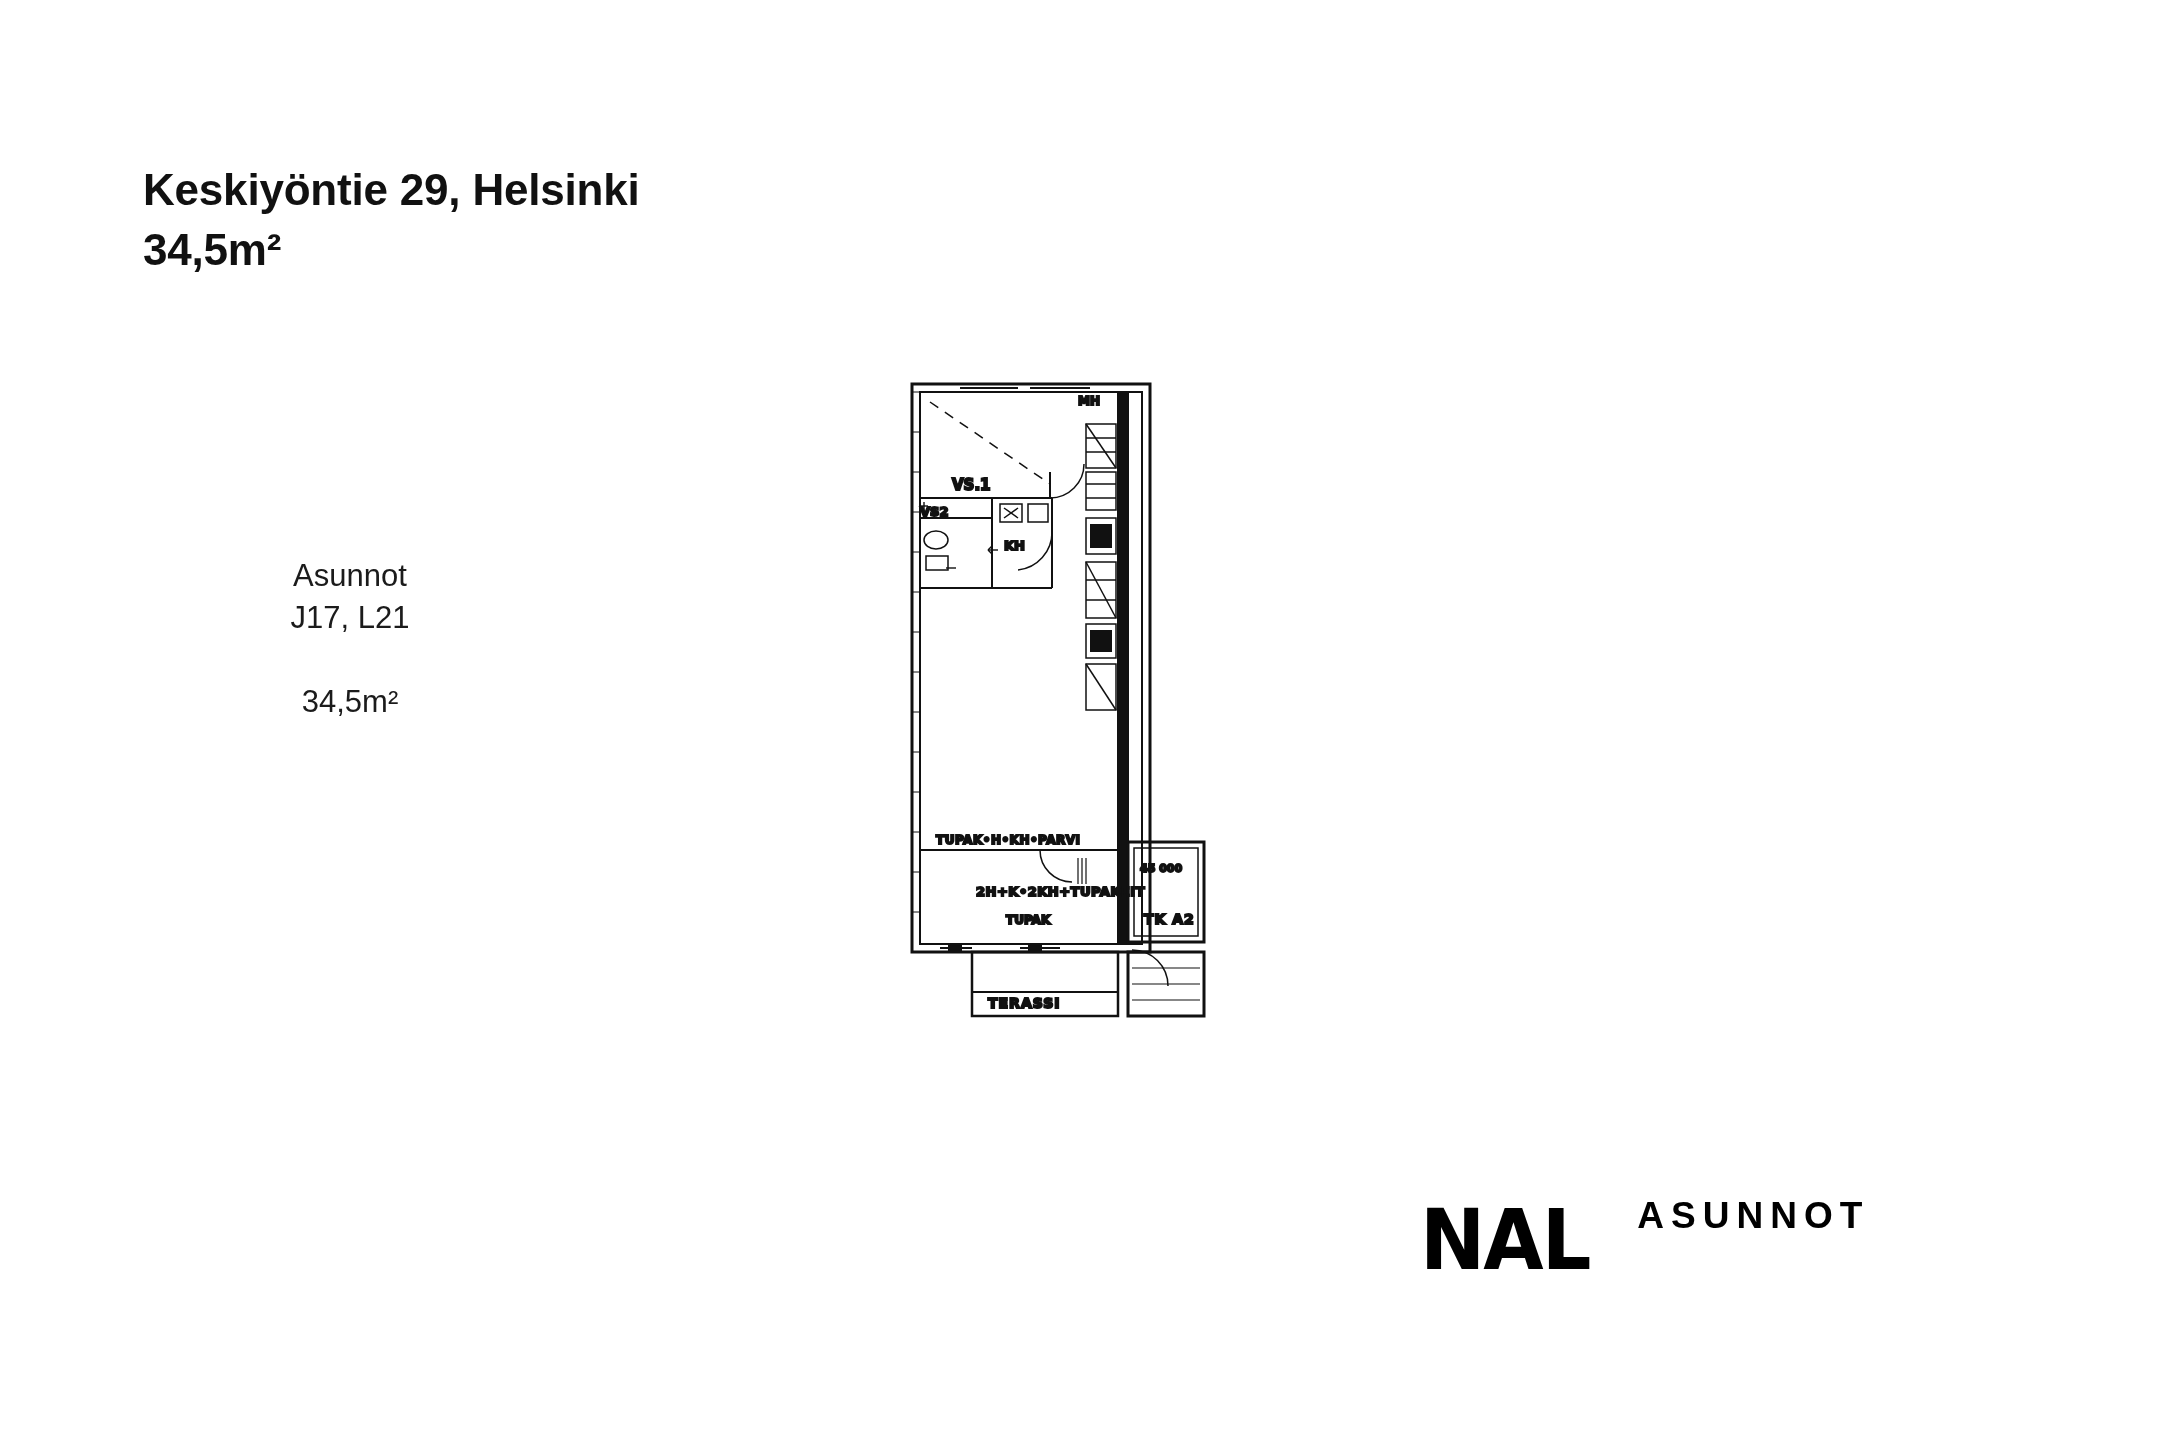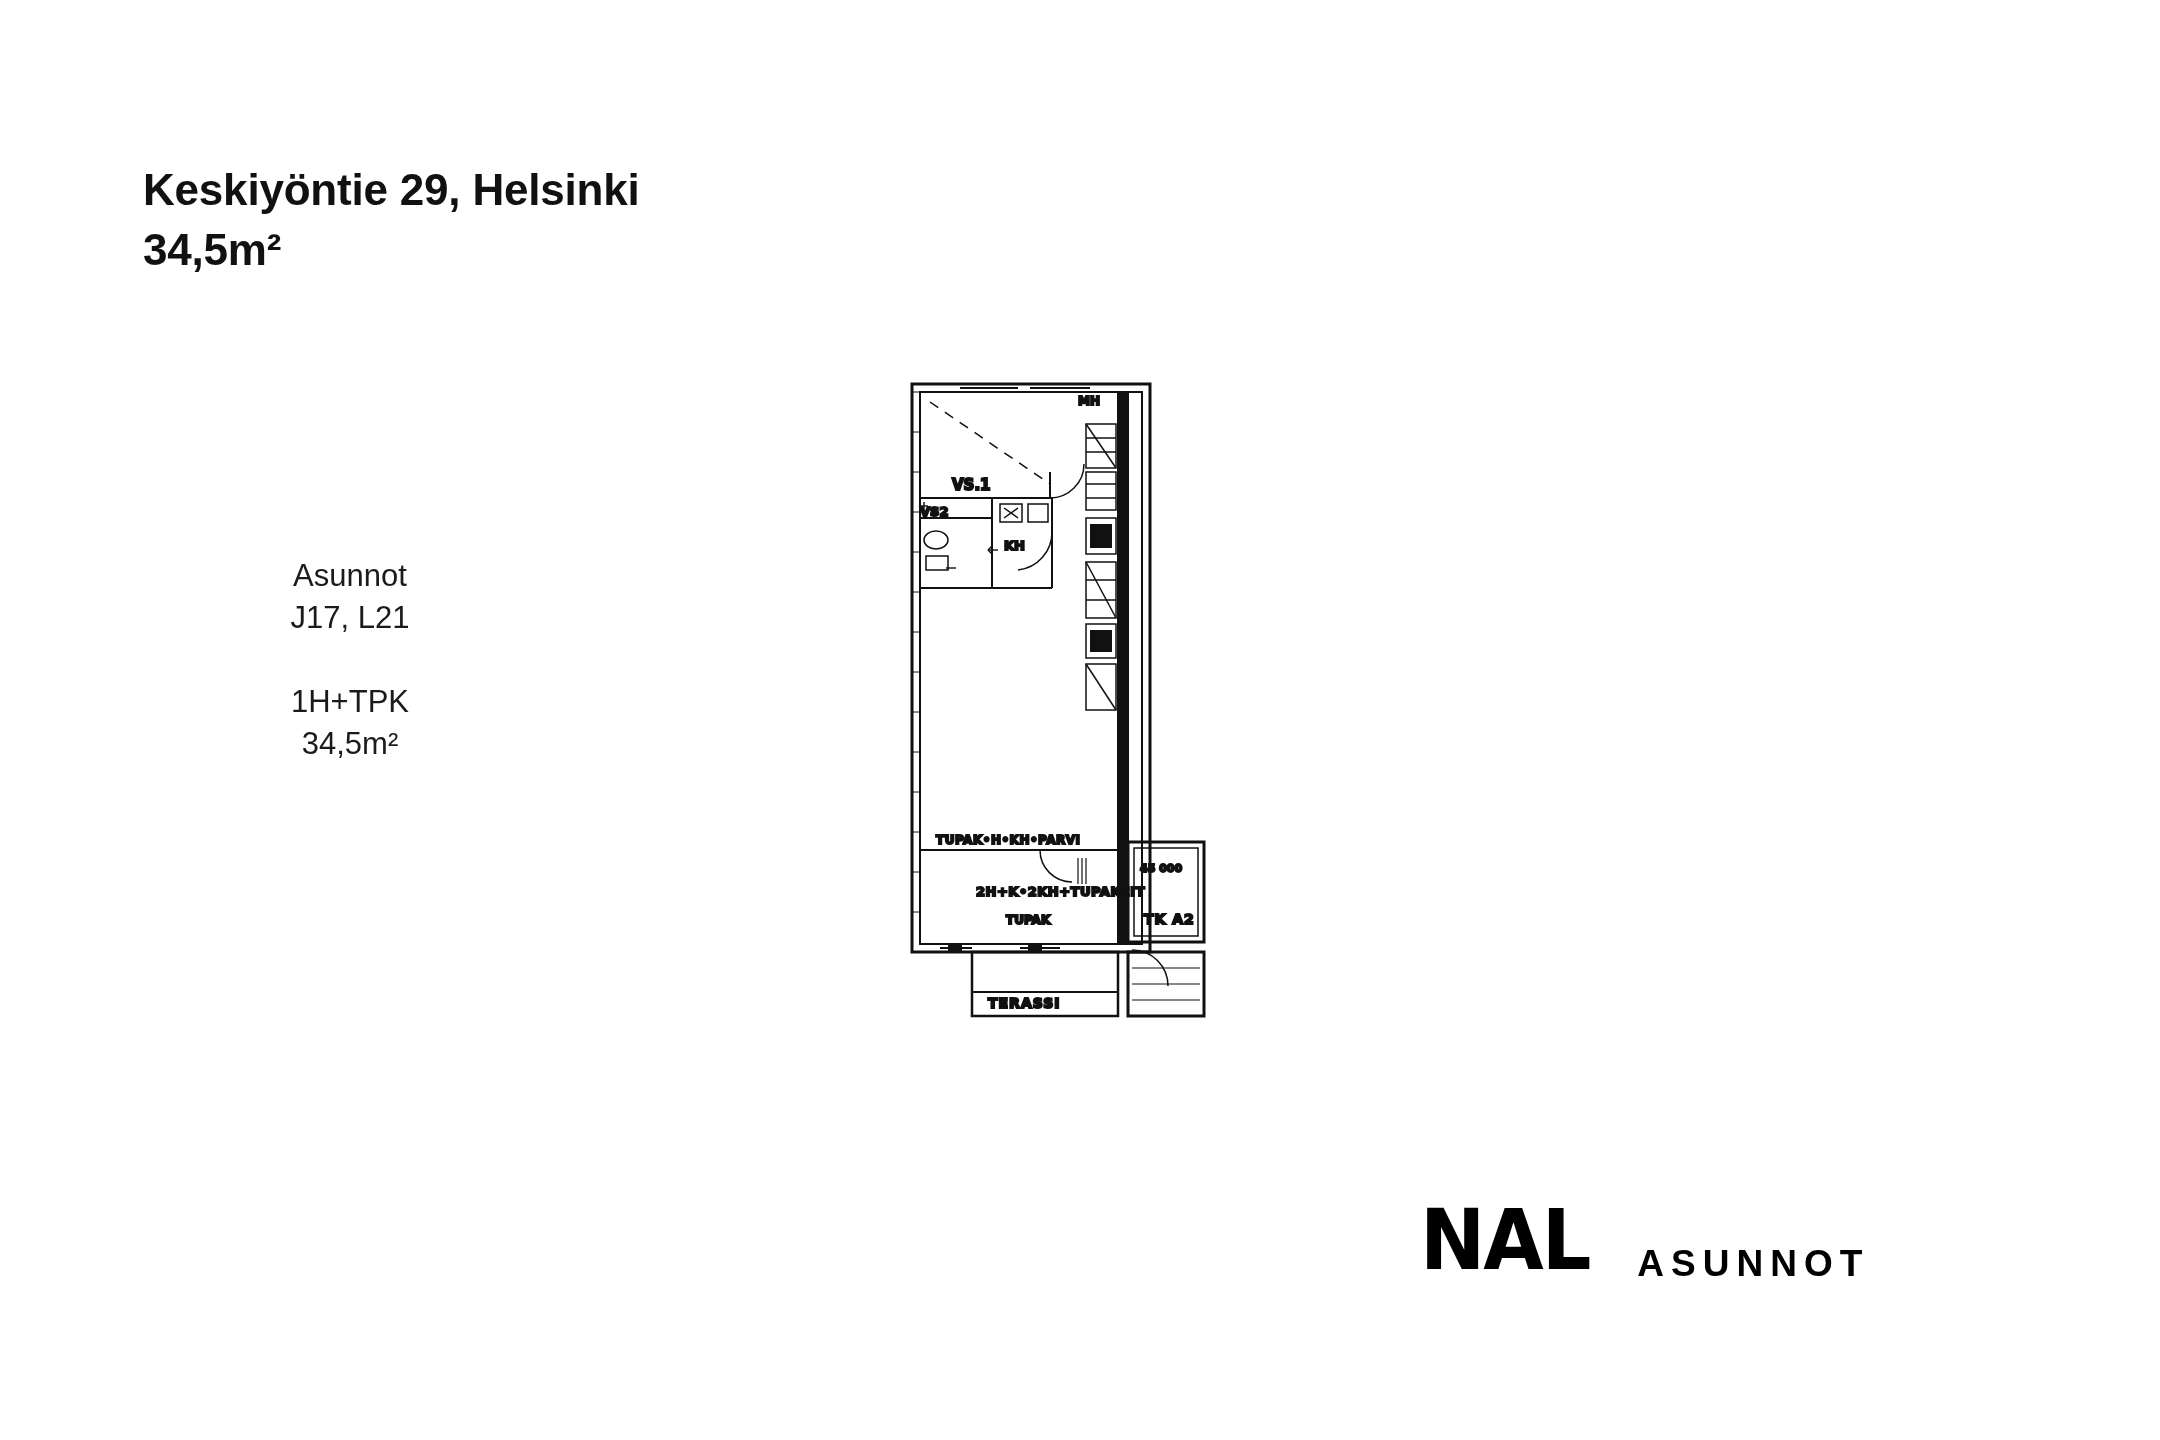--- a/index.html
+++ b/index.html
@@ -43,21 +43,21 @@
   }
   #info-block .spacer { height: 42px; }
   #info-block .row { display: block; white-space: pre; }
 
   
   #logo {
     position: absolute;
     left: 1420px;
     top: 1195px;
     display: flex;
-    align-items: flex-end;
+    align-items: flex-start;
     gap: 48px;
   }
   #logo .mark {
     font-family: "DejaVu Sans", sans-serif;
     font-weight: bold;
     font-size: 78px;
     letter-spacing: -2px;
     color: #000;
     transform: scaleY(1.08);
   }
@@ -88,21 +88,20 @@
 
 <div id="title-block">
   <span class="line">Keskiyöntie 29, Helsinki</span>
   <span class="line">34,5m²</span>
 </div>
 
 <div id="info-block">
   <span class="row">Asunnot</span>
   <span class="row">J17, L21</span>
   <div class="spacer"></div>
-  <span class="row">1H+TPK</span>
   <span class="row">34,5m²</span>
 </div>
 
 <div id="plan">
   <svg width="360" height="700" viewBox="0 0 360 700">
     <g fill="none" stroke="#111" stroke-width="2">
 
       <rect x="12" y="12" width="238" height="568" stroke-width="3"></rect>
       <rect x="20" y="20" width="222" height="552" stroke-width="2"></rect>
 

